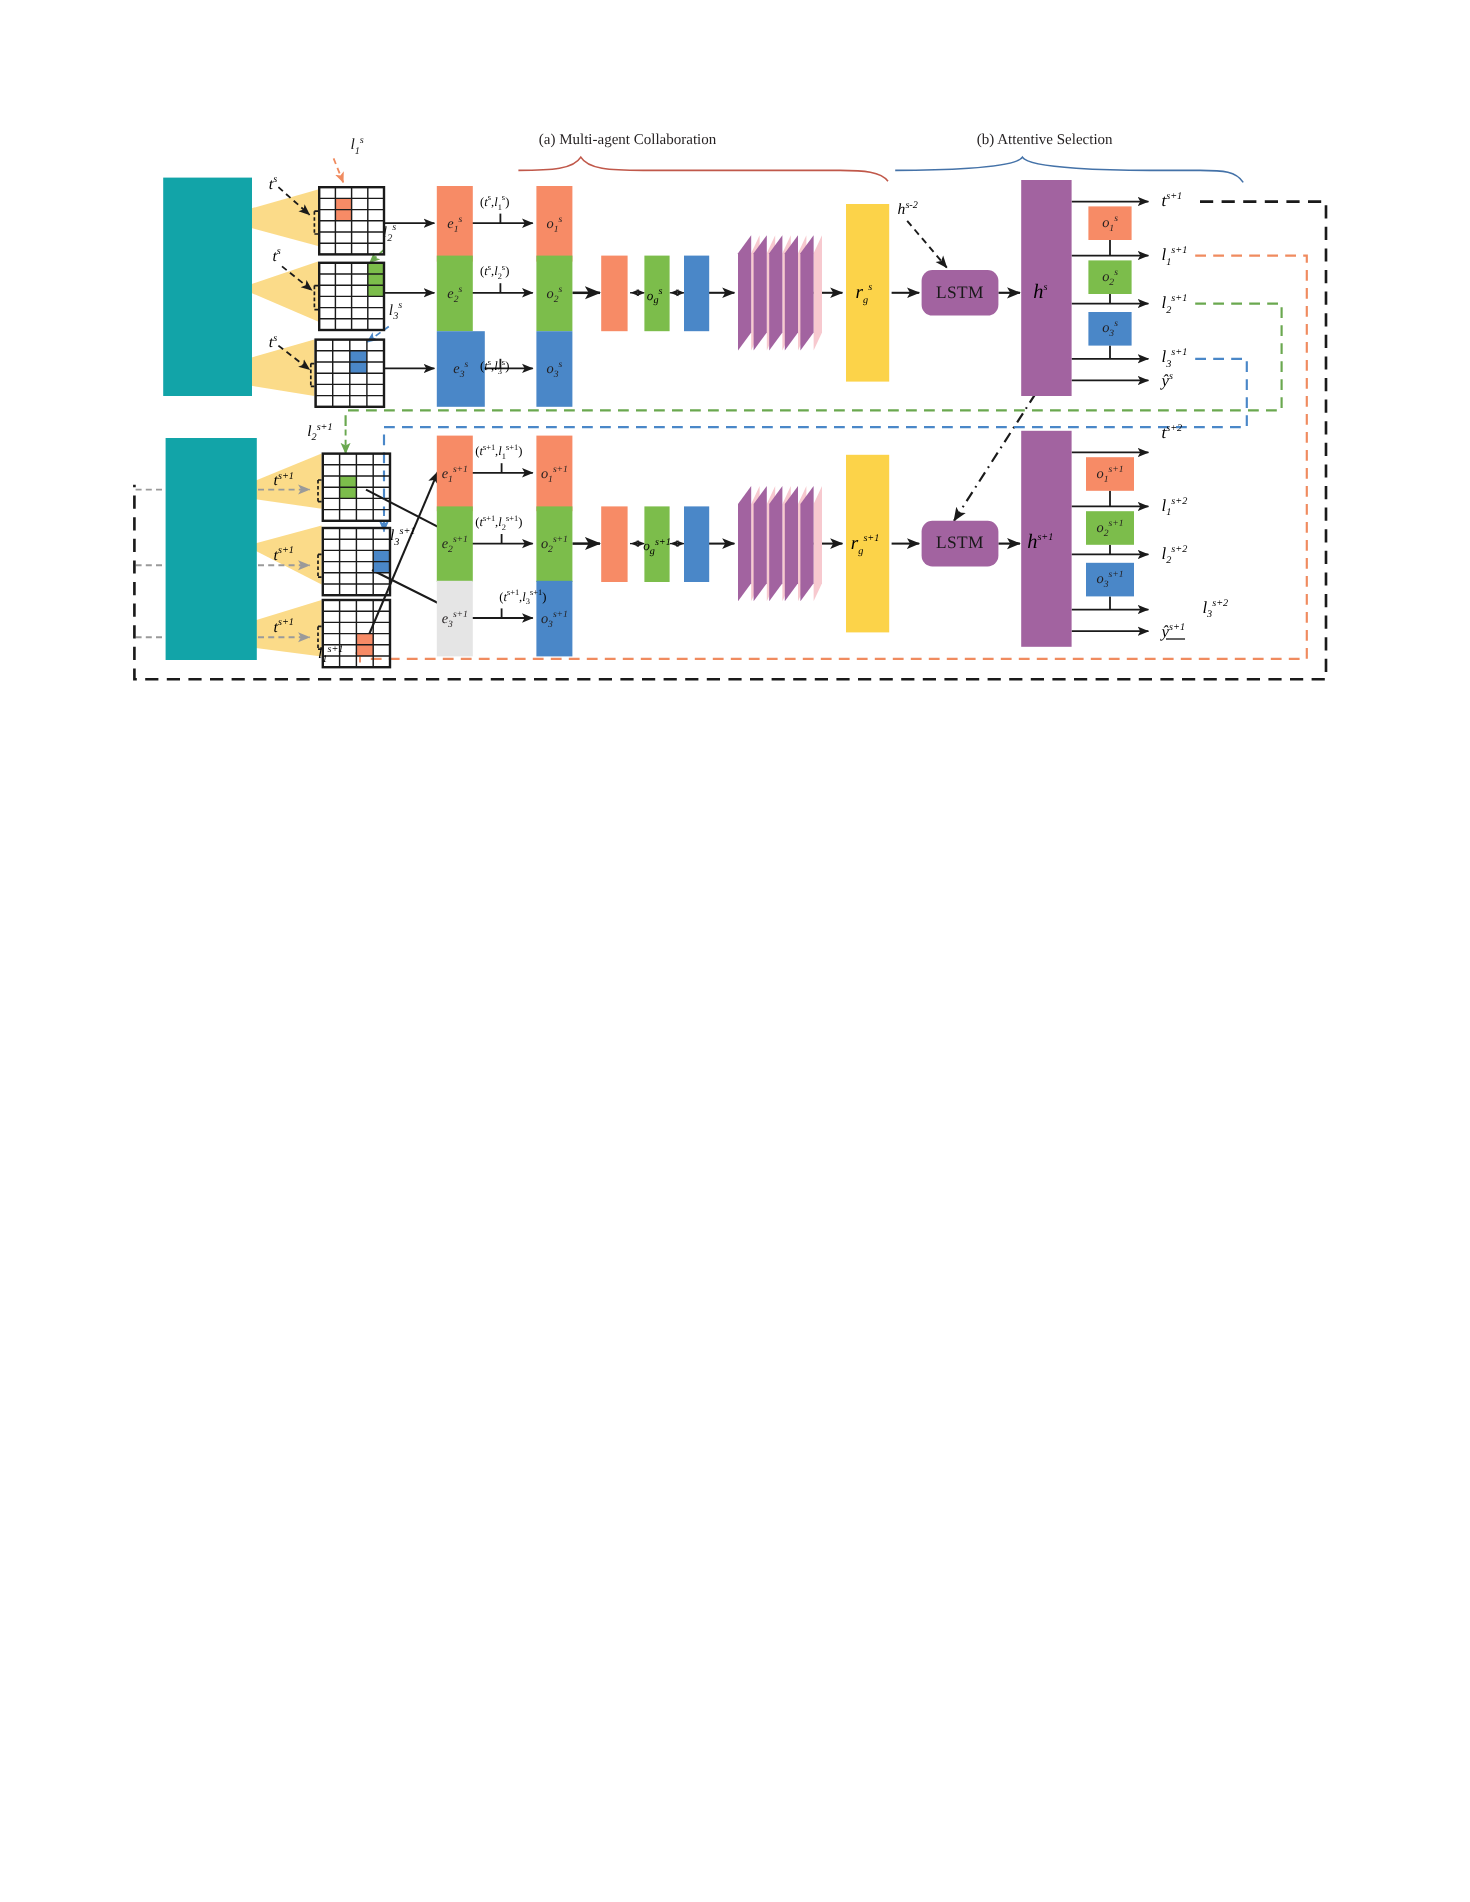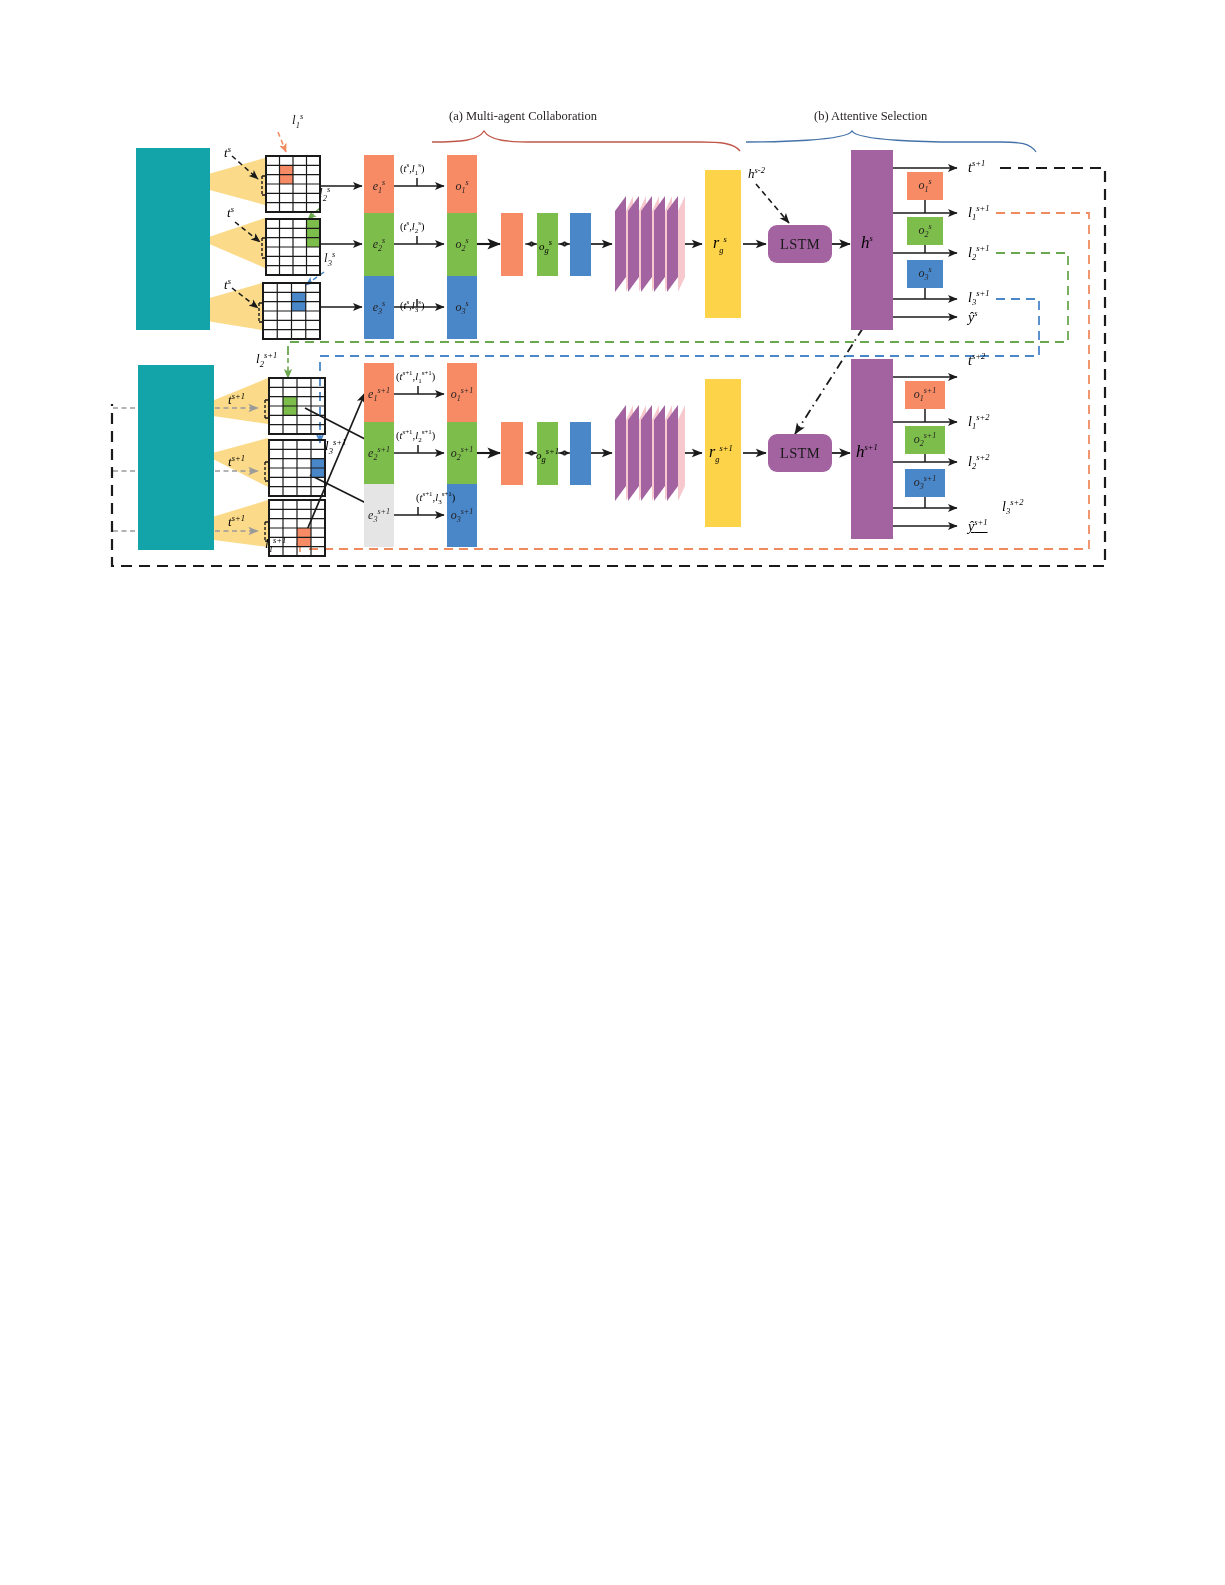--- a/index.html
+++ b/index.html
@@ -417,21 +417,21 @@
   </div>
   <div class="inbox blk" style="left:447px;top:155px;width:30px;height:63px;background:#f78b66;">
     <span><i>o</i><sub>1</sub><sup>s</sup></span>
   </div>
   <div class="inbox blk" style="left:364px;top:213px;width:30px;height:63px;background:#7cbd4b;">
     <span><i>e</i><sub>2</sub><sup>s</sup></span>
   </div>
   <div class="inbox blk" style="left:447px;top:213px;width:30px;height:63px;background:#7cbd4b;">
     <span><i>o</i><sub>2</sub><sup>s</sup></span>
   </div>
-  <div class="inbox blk" style="left:364px;top:276px;width:30px;height:63px;background:#4a87c8;">
+  <div class="inbox blk" style="left:364px;top:276px;width:40px;height:63px;background:#4a87c8;">
     <span><i>e</i><sub>3</sub><sup>s</sup></span>
   </div>
   <div class="inbox blk" style="left:447px;top:276px;width:30px;height:63px;background:#4a87c8;">
     <span><i>o</i><sub>3</sub><sup>s</sup></span>
   </div>
 
   <div class="blk" style="left:501px;top:213px;width:22px;height:63px;background:#f78b66;"></div>
   <div class="blk" style="left:537px;top:213px;width:21px;height:63px;background:#7cbd4b;"></div>
   <div class="blk" style="left:570px;top:213px;width:21px;height:63px;background:#4a87c8;"></div>
 

